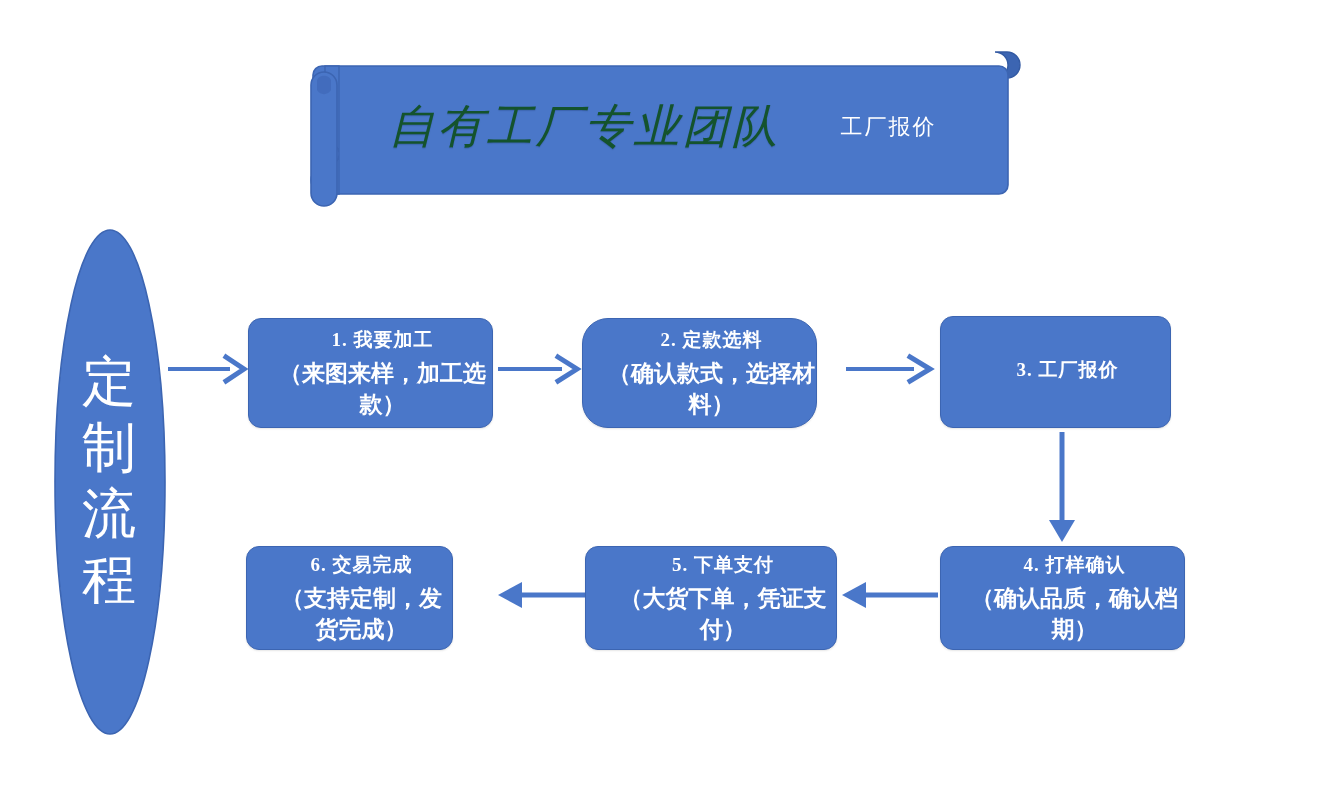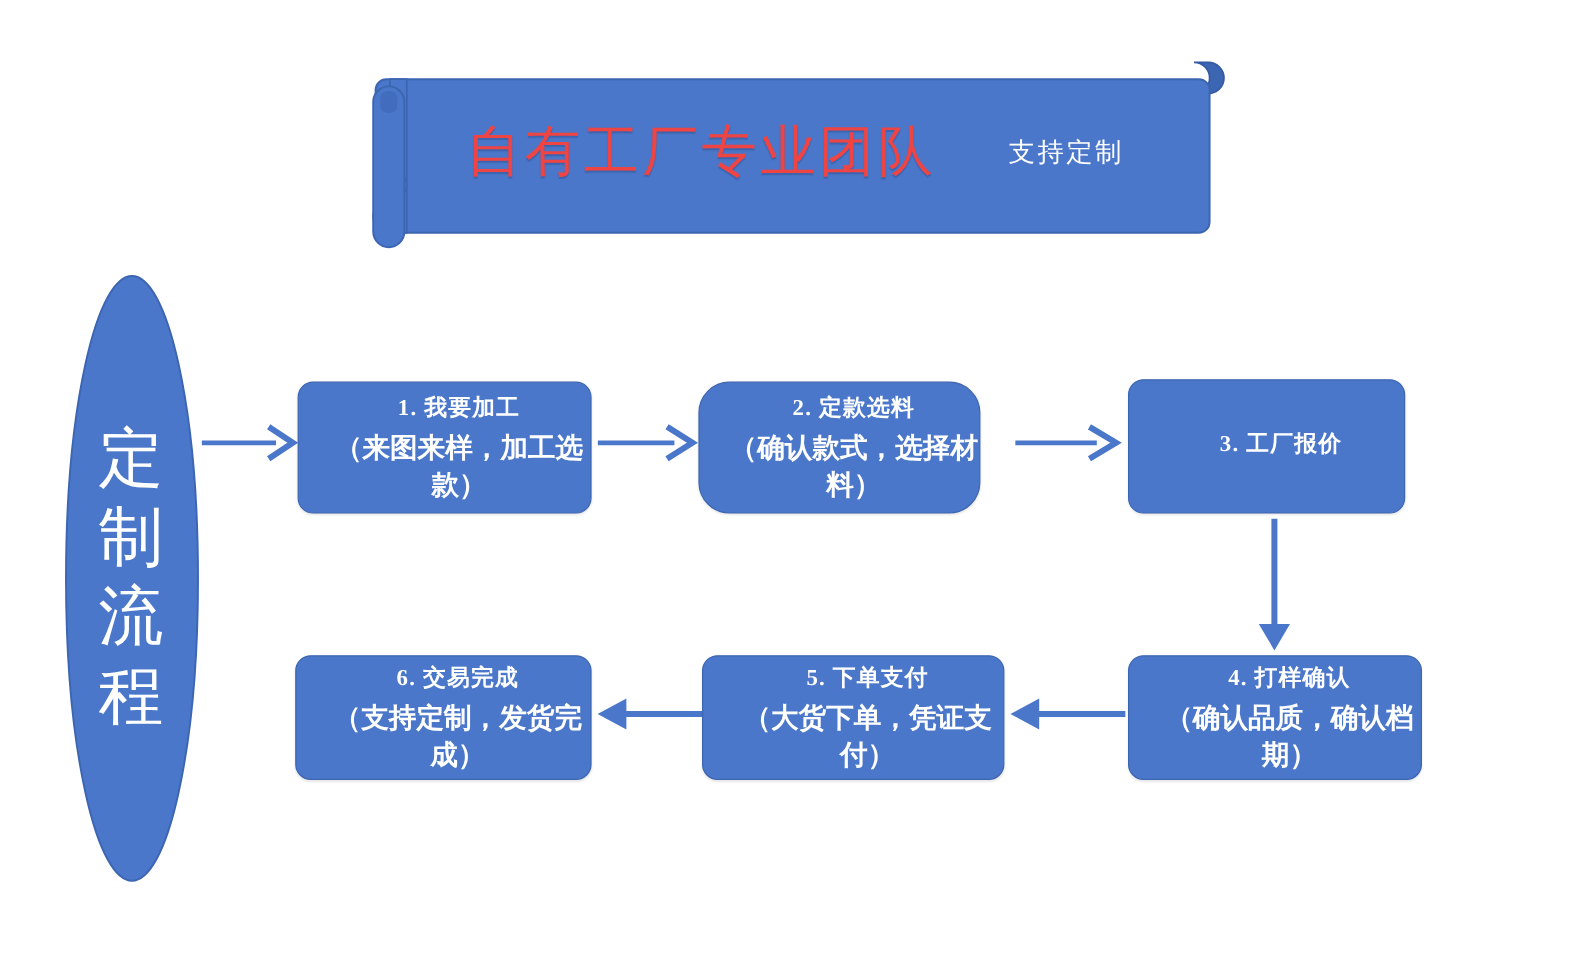--- a/index.html
+++ b/index.html
@@ -13,23 +13,24 @@
 
   
   .banner-wrap { position:absolute; left:295px; top:42px; width:735px; height:170px; }
   .banner-svg  { position:absolute; left:0; top:0; }
   .banner-text {
     position:absolute; left:0; top:0; width:735px; height:170px;
     display:flex; align-items:center; justify-content:center;
     gap:60px; pointer-events:none;
   }
   .banner-title {
-    color:#ef4444; font-size:46px; letter-spacing:3px;
+    color:#14532d; font-size:46px; letter-spacing:3px;
     font-family:"Liberation Serif","DejaVu Serif",serif;
     text-shadow:0 1px 1px rgba(20,40,90,.25);
+    font-style:italic;
   }
   .banner-sub {
     color:#ffffff; font-size:22px; letter-spacing:2px;
     font-family:"Liberation Serif","DejaVu Serif",serif;
   }
 
   
   .ellipse-wrap { position:absolute; left:52px; top:226px; width:116px; height:512px; }
   .ellipse-label {
     position:absolute; left:0; top:0; width:116px; height:512px;
@@ -55,21 +56,21 @@
     padding-left:24px;
   }
   .step .l1 { font-size:19px; letter-spacing:1px; margin-bottom:5px; }
   .step .l2 { font-size:23px; letter-spacing:0px; }
 
   .step-1 { left:248px; top:318px; width:245px; height:110px; }
   .step-2 { left:582px; top:318px; width:235px; height:110px;border-radius:26px; }
   .step-3 { left:940px; top:316px; width:231px; height:112px; }
   .step-4 { left:940px; top:546px; width:245px; height:104px; }
   .step-5 { left:585px; top:546px; width:252px; height:104px; }
-  .step-6 { left:246px; top:546px; width:247px; height:104px; }
+  .step-6 { left:246px; top:546px; width:207px; height:104px; }
 
   
   .arrow { position:absolute; }
 </style>
 </head>
 <body>
 
 <div id="stage">
 
   <div class="banner-wrap">
@@ -80,21 +81,21 @@
       <rect x="18" y="24" width="695" height="128" rx="9" ry="9" fill="#4a77c9" stroke="#3c65b2" stroke-width="1.6"></rect>
 
       <path d="M30,24 h14 a0,0 0 0 1 0,0 v128 a0,0 0 0 1 0,0 h-14
                a14,14 0 0 1 0,-28 h2 a12,12 0 0 0 0,-24 h-2
                a0,0 0 0 1 0,0 z" fill="#4a77c9" stroke="#3c65b2" stroke-width="1.4"></path>
       <rect x="16" y="30" width="26" height="134" rx="13" ry="13" fill="#4a77c9" stroke="#3c65b2" stroke-width="1.6"></rect>
       <path d="M22,38 a8,8 0 0 1 14,0 v10 a8,8 0 0 1 -14,0 z" fill="#3c65b2" opacity="0.55"></path>
     </svg>
     <div class="banner-text">
       <span class="banner-title">自有工厂专业团队</span>
-      <span class="banner-sub">支持定制</span>
+      <span class="banner-sub">工厂报价</span>
     </div>
   </div>
 
   <div class="ellipse-wrap">
     <svg width="116" height="512" viewBox="0 0 116 512">
       <ellipse cx="58" cy="256" rx="55" ry="252" fill="#4a77c9" stroke="#3c65b2" stroke-width="1.6"></ellipse>
     </svg>
     <div class="ellipse-label">
       <span>定</span>
       <span>制</span>

